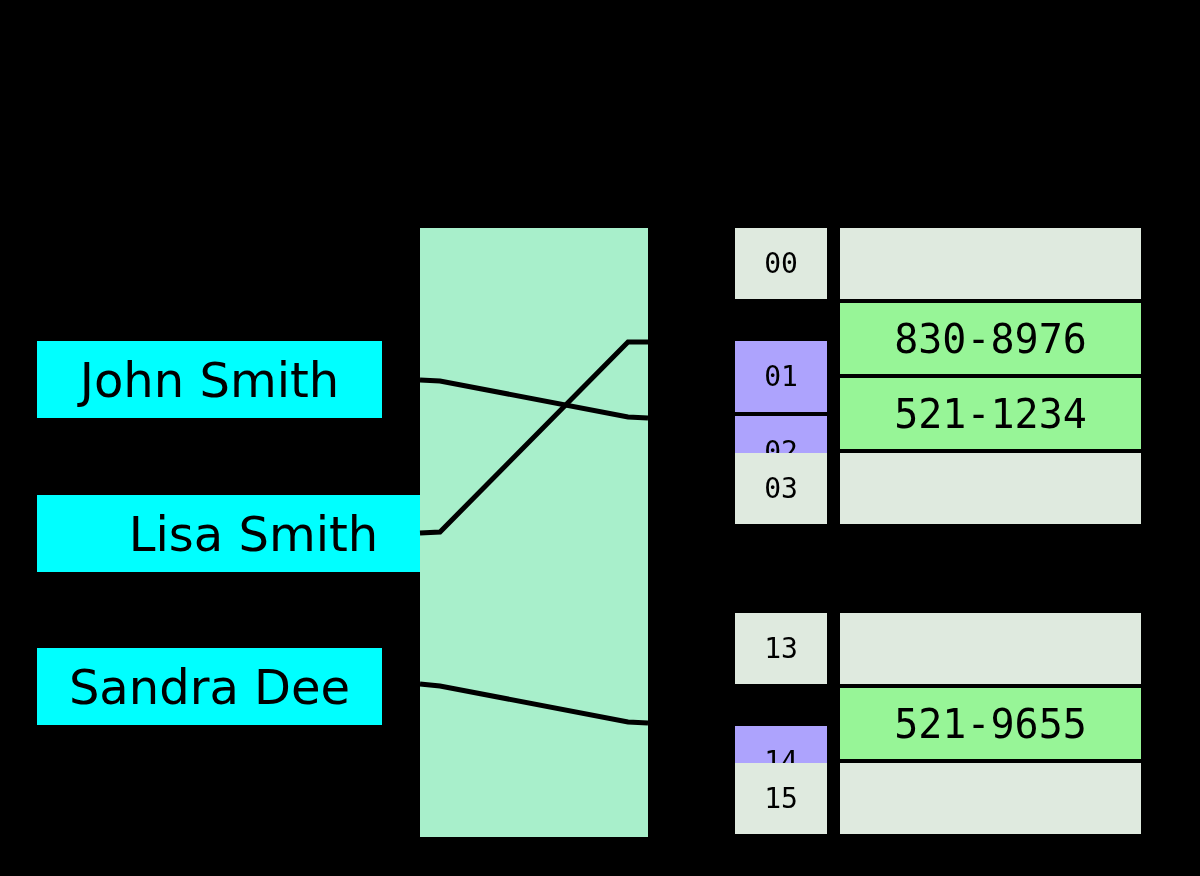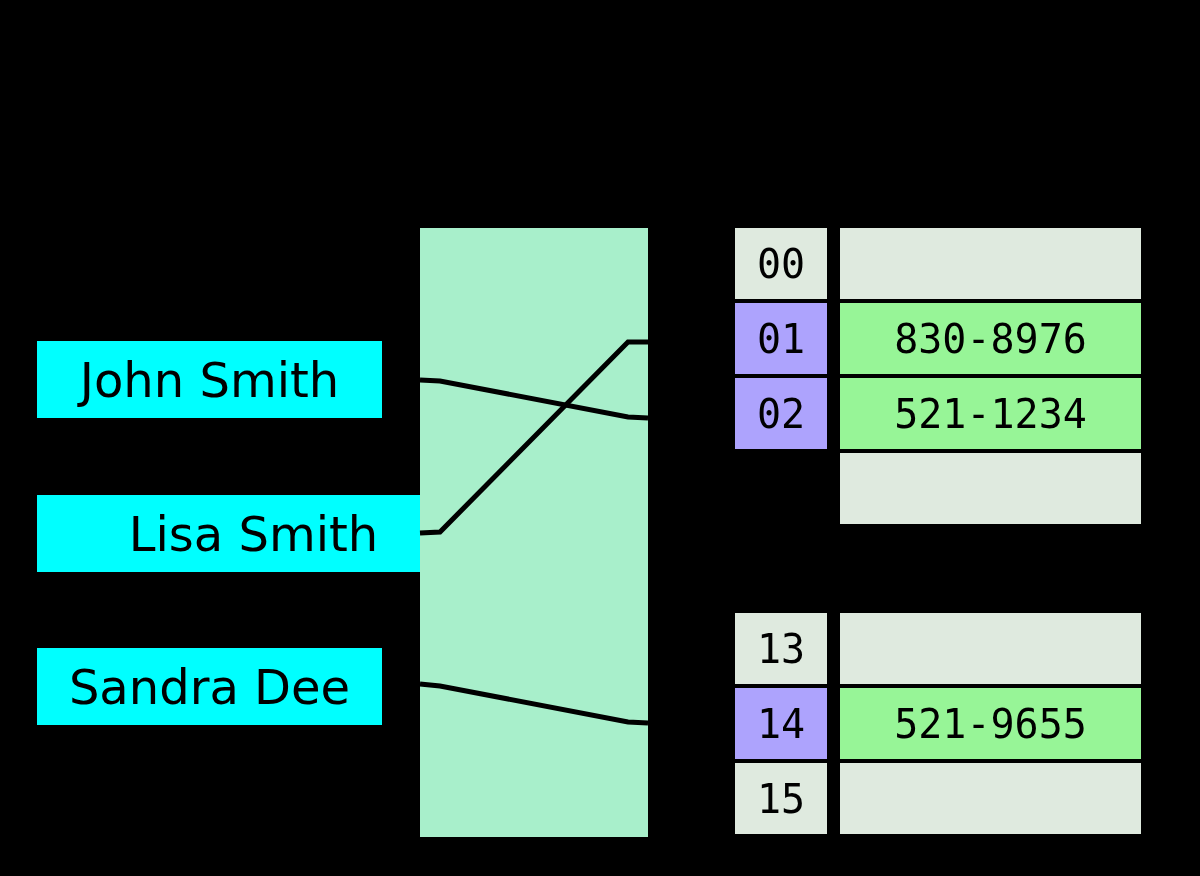--- a/index.html
+++ b/index.html
@@ -66,28 +66,29 @@
     align-items: stretch;
   }
   .bucket-index {
     position: absolute;
     left: 0;
     top: 0;
     width: 92px;
     display: flex;
     align-items: center;
     justify-content: center;
-    font-size: 40px;
+    font-size: 28px;
     font-family: "DejaVu Sans Mono", monospace;
     color: #000000;
     background: #DFEADF;
     box-sizing: border-box;
   }
   .bucket-index.filled {
     background: #ADA3FD;
+    margin-top: 38px;
   }
   .bucket-value {
     position: absolute;
     left: 105px;
     top: 0;
     width: 301px;
     display: flex;
     align-items: center;
     justify-content: center;
     font-size: 40px;
@@ -127,20 +128,21 @@
         </div>
         <div class="bucket-row" style="top: 75px; height: 71px; width: 406px;">
           <div class="bucket-index filled" style="height: 71px; background: rgb(173, 163, 253);">01</div>
           <div class="bucket-value filled" style="height: 71px; background: rgb(151, 245, 151);">830-8976</div>
         </div>
         <div class="bucket-row" style="top: 150px; height: 71px; width: 406px;">
           <div class="bucket-index filled" style="height: 71px; background: rgb(173, 163, 253);">02</div>
           <div class="bucket-value filled" style="height: 71px; background: rgb(151, 245, 151);">521-1234</div>
         </div>
         <div class="bucket-row" style="top: 225px; height: 71px; width: 406px;">
+          <div class="bucket-index" style="height: 71px; background: rgb(223, 234, 223);">03</div>
           <div class="bucket-value" style="height: 71px; background: rgb(223, 234, 223);"></div>
         </div>
       </div>
       <div class="bucket-table" style="left: 735px; top: 613px; width: 406px; height: 225px;">
         <div class="bucket-row" style="top: 0px; height: 71px; width: 406px;">
           <div class="bucket-index" style="height: 71px; background: rgb(223, 234, 223);">13</div>
           <div class="bucket-value" style="height: 71px; background: rgb(223, 234, 223);"></div>
         </div>
         <div class="bucket-row" style="top: 75px; height: 71px; width: 406px; padding-left: 11px;">
           <div class="bucket-index filled" style="height: 71px; background: rgb(173, 163, 253);">14</div>

